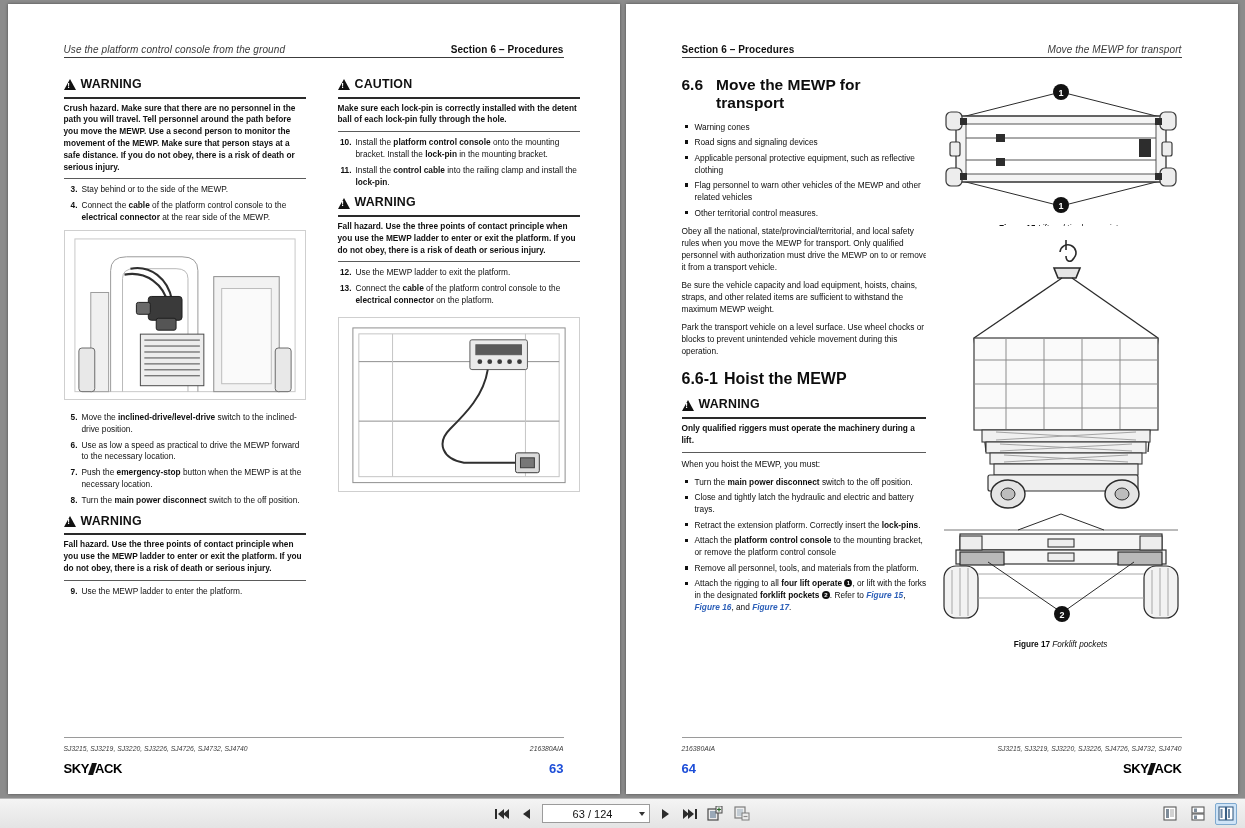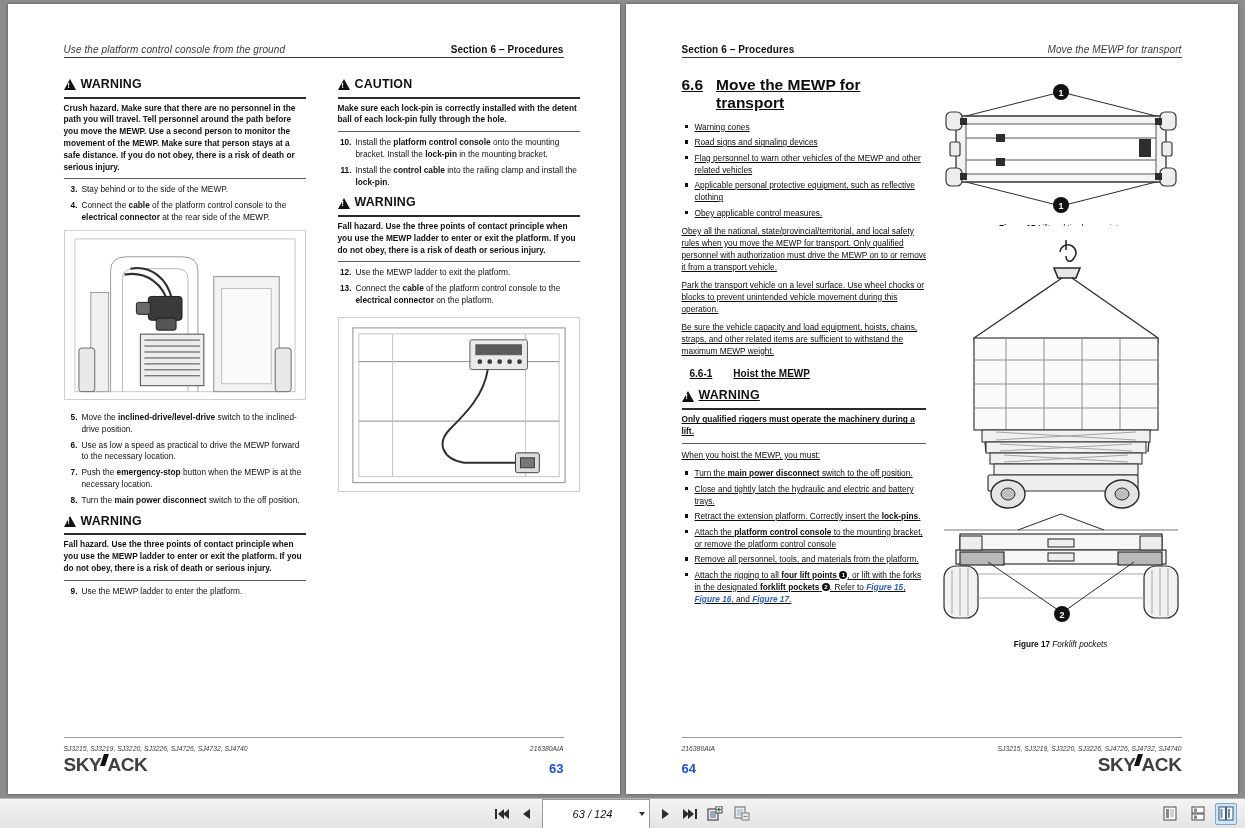--- a/index.html
+++ b/index.html
@@ -44,21 +44,21 @@
   
   .col {
     position: absolute; top: 72px; width: 242px;
     font-size: 8.3px; line-height: 1.42; color: #111;
   }
   .col.left  { left: 56px; }
   .col.right { left: 330px; }
 
   
   .rcol { position: absolute; top: 72px; width: 247px; left: 56px;
-          font-size: 8.3px; line-height: 1.45; text-decoration: underline; }
+          font-size: 8.3px; line-height: 1.45; }
   .rfig { position: absolute; left: 300px; width: 270px; }
 
   
   .admon { margin-bottom: 4px; }
   .admon-head {
     display: flex; align-items: center; gap: 5px;
     margin-bottom: 3px;
   }
   .admon-head .word {
     font-size: 12.4px; font-weight: bold; letter-spacing: .2px; color:#111;
@@ -101,22 +101,22 @@
   .xref { color: #2c5fb8; font-style: italic; font-weight: bold; }
 
   
   .h1 {
     display: flex; gap: 13px; align-items: flex-start;
     font-size: 15.5px; font-weight: bold; line-height: 1.15;
     margin-bottom: 9px;
   }
   .h1 .hn { flex: 0 0 auto; }
   .h2 {
-    display: flex; gap: 21px; font-size: 10px; font-weight: bold;
-    margin: 10px 0 6px 8px;
+    display: flex; gap: 6px; font-size: 16px; font-weight: bold;
+    margin: 10px 0 6px 0;
   }
 
   
   .badge {
     display: inline-block; width: 8px; height: 8px; border-radius: 50%;
     background: #111; color: #fff; font-size: 6px; font-weight: bold;
     text-align: center; line-height: 8px; vertical-align: 1px;
   }
 
   
@@ -142,22 +142,22 @@
     position: absolute; left: 56px; right: 56px; bottom: 42px;
     display: flex; justify-content: space-between; align-items: baseline;
     font-size: 6.8px; font-style: italic; color: #3a3a3a;
   }
   .footbot {
     position: absolute; left: 56px; right: 56px; bottom: 18px;
     display: flex; justify-content: space-between; align-items: flex-end;
   }
   .pgnum { font-size: 13px; font-weight: bold; color: #1d4ed8; }
   .logo {
-    font-size: 19px; font-weight: bold; letter-spacing: -.4px; color:#404040;
-    display: inline-flex; align-items: flex-start;
+    font-size: 13px; font-weight: bold; letter-spacing: -.4px; color:#000000;
+    display: inline-flex; align-items: center;
   }
   .logo .slash {
     display: inline-block; width: 5px; height: 12px;
     background: #111; transform: skewX(-18deg); margin: 0 .5px;
   }
 
   
   #toolbar {
     position: absolute; left: 0; bottom: 0; width: 1245px; height: 30px;
     background: linear-gradient(#f4f4f4, #e4e4e4);
@@ -172,24 +172,24 @@
     position: absolute; right: 8px; display: flex; align-items: center; gap: 6px;
   }
   .tbtn {
     width: 17px; height: 20px; display: flex; align-items: center;
     justify-content: center; background: transparent; border: none;
     color: #2b2b2b; cursor: pointer;
   }
   .tbtn svg { display: block; }
   .pagebox {
     display: flex; align-items: center;
-    width: 108px; height: 30px;
+    width: 108px; height: 19px;
     background: #fff; border: 1px solid #9b9b9b;
     font-size: 11px; color: #111;
-    padding: 0 4px; position: relative; font-style: italic;
+    padding: 0 4px; position: relative;
   }
   .pagebox .val { flex: 1; text-align: center; }
   .pagebox .caret {
     width: 0; height: 0; border-left: 3.5px solid transparent;
     border-right: 3.5px solid transparent; border-top: 4px solid #333;
   }
   .vbtn {
     width: 22px; height: 22px; display: flex; align-items: center;
     justify-content: center; border: 1px solid transparent; border-radius: 2px;
     cursor: pointer;
@@ -396,28 +396,28 @@
 
         <div class="h1">
           <span class="hn">6.6</span>
           <span>Move the MEWP for transport</span>
         </div>
 
 
         <ul class="bullets">
           <li>Warning cones</li>
           <li>Road signs and signaling devices</li>
+          <li>Applicable personal protective equipment, such as reflective clothing</li>
           <li>Flag personnel to warn other vehicles of the MEWP and other related vehicles</li>
-          <li>Applicable personal protective equipment, such as reflective clothing</li>
-          <li>Obey applicable control measures.</li>
+          <li>Other territorial control measures.</li>
         </ul>
 
         <p class="para">Obey all the national, state/provincial/territorial, and local safety rules when you move the MEWP for transport. Only qualified personnel with authorization must drive the MEWP on to or remove it from a transport vehicle.</p>
+        <p class="para">Be sure the vehicle capacity and load equipment, hoists, chains, straps, and other related items are sufficient to withstand the maximum MEWP weight.</p>
         <p class="para">Park the transport vehicle on a level surface. Use wheel chocks or blocks to prevent unintended vehicle movement during this operation.</p>
-        <p class="para">Be sure the vehicle capacity and load equipment, hoists, chains, straps, and other related items are sufficient to withstand the maximum MEWP weight.</p>
 
         <div class="h2">
           <span>6.6-1</span>
           <span>Hoist the MEWP</span>
         </div>
 
         <div class="admon">
           <div class="admon-head">
             <span class="tri"></span>
             <span class="word">WARNING</span>
@@ -428,21 +428,21 @@
         </div>
 
         <p class="para">When you hoist the MEWP, you must:</p>
 
         <ul class="bullets">
           <li>Turn the <b>main power disconnect</b> switch to the off position.</li>
           <li>Close and tightly latch the hydraulic and electric and battery trays.</li>
           <li>Retract the extension platform. Correctly insert the <b>lock-pins</b>.</li>
           <li>Attach the <b>platform control console</b> to the mounting bracket, or remove the platform control console</li>
           <li>Remove all personnel, tools, and materials from the platform.</li>
-          <li>Attach the rigging to all <b>four lift points</b> <span class="badge">1</span>, or lift with the forks in the designated <b>forklift pockets</b> <span class="badge">2</span>. Refer to <span class="xref">Figure 15</span>, <span class="xref">Figure 16</span>, and <span class="xref">Figure 17</span>.</li>
+          <li>Attach the rigging to all <b>four lift operate</b> <span class="badge">1</span>, or lift with the forks in the designated <b>forklift pockets</b> <span class="badge">2</span>. Refer to <span class="xref">Figure 15</span>, <span class="xref">Figure 16</span>, and <span class="xref">Figure 17</span>.</li>
         </ul>
       </div>
 
       <div class="rfig" style="top:72px">
         <svg class="illus noborder" viewBox="0 0 270 140">
           <g stroke="#3a3a3a" fill="none" stroke-width="1.2">
             <path d="M32 42 L135 16 L238 42" stroke="#2b2b2b" stroke-width="1"></path>
             <path d="M32 104 L135 130 L238 104" stroke="#2b2b2b" stroke-width="1"></path>
           </g>
           <g fill="#f4f4f4" stroke="#333" stroke-width="1.3">

